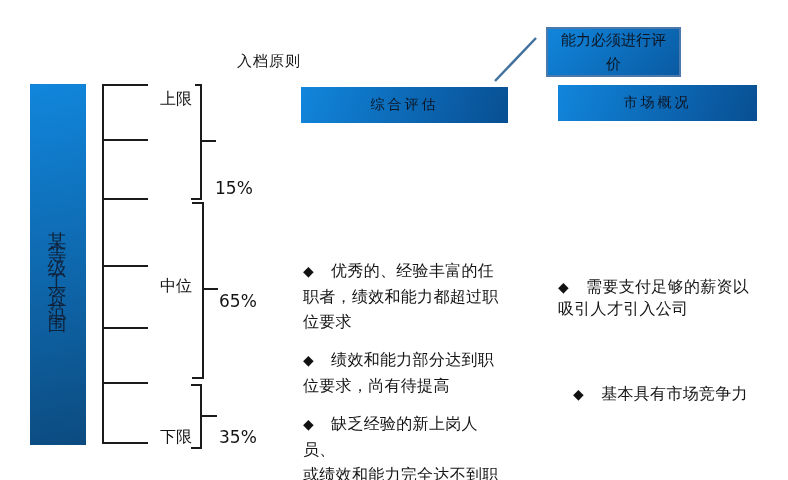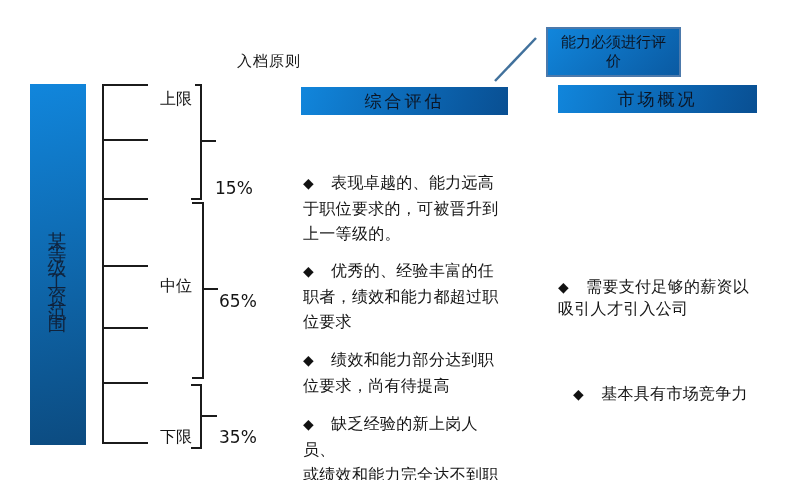--- a/index.html
+++ b/index.html
@@ -26,34 +26,34 @@
   svg.lines path { fill:none; stroke-linecap:butt; stroke-linejoin:miter; }
   .line-black { stroke:var(--line,#1b1b1b); stroke-width:2; }
   .line-conn  { stroke:var(--connector,#41719c); stroke-width:2.5; }
 
   .ladder-label { font-size:16px; color:#141414;margin-top:12px; }
   .pct-label { font-size:17px; color:#141414; }
   .principle-label { font-size:15px; color:#141414; letter-spacing:1px; }
 
   
   .header-box {
-    height:28px; display:flex; align-items:center; justify-content:center;
+    height:36px; display:flex; align-items:center; justify-content:center;
     background:linear-gradient(110deg, var(--blue-bright,#1186dc) 0%, var(--blue-dark,#0a5aa2) 78%, #094f92 100%);
-    color:#0c1524; font-size:17px; letter-spacing:3px;
+    color:#0c1524; font-size:14px; letter-spacing:3px;
   }
   #header-mid { left:301px; top:87px; width:207px; }
   #header-right { left:558px; top:85px; width:199px; }
 
   
   .callout {
     left:546px; top:27px; width:131px; height:46px;
     border:2px solid var(--callout-border,#4c79ab);
     background:linear-gradient(135deg, var(--blue-bright,#1186dc) 0%, var(--blue-dark,#0a5aa2) 100%);
     display:flex; align-items:center; justify-content:center;
-    font-size:15px; line-height:19px; color:#0c1524; text-align:center;
+    font-size:15px; line-height:24px; color:#0c1524; text-align:center;
     white-space:pre-line;
   }
 
   
   .bullet-para { white-space:pre-line; color:var(--text,#151515); }
   .col-mid   { left:303px; width:207px; font-size:16px; line-height:25px; letter-spacing:0.3px; }
   .col-right { left:558px; width:205px; font-size:16px; line-height:22px; letter-spacing:0.3px; }
   .diamond { margin-right:17px; font-size:14px; color:#111; }
 </style>
 </head>
@@ -88,25 +88,20 @@
 价</span>
   </div>
 
   <div class="header-box abs" id="header-mid">
     <span>综合评估</span>
   </div>
   <div class="header-box abs" id="header-right">
     <span>市场概况</span>
   </div>
 
-  <div class="bullet-para col-mid abs" style="top:145px;">
-    <span class="diamond">◆</span><span>表现卓越的、能力远高
-于职位要求的，可被晋升到
-上一等级的。</span>
-  </div>
   <div class="bullet-para col-mid abs" style="top:233px;">
     <span class="diamond">◆</span><span>优秀的、经验丰富的任
 职者，绩效和能力都超过职
 位要求</span>
   </div>
   <div class="bullet-para col-mid abs" style="top:322px;">
     <span class="diamond">◆</span><span>绩效和能力部分达到职
 位要求，尚有待提高</span>
   </div>
   <div class="bullet-para col-mid abs" style="top:386px;">

